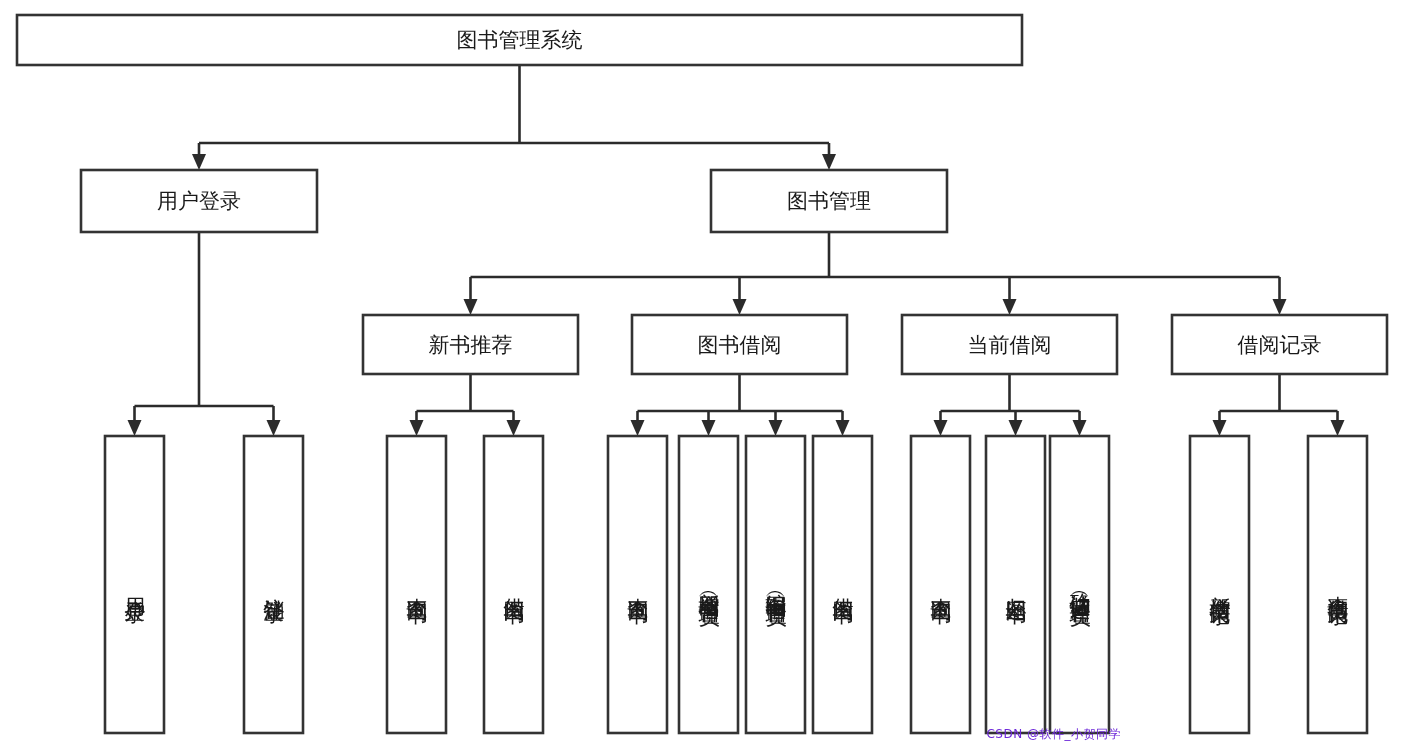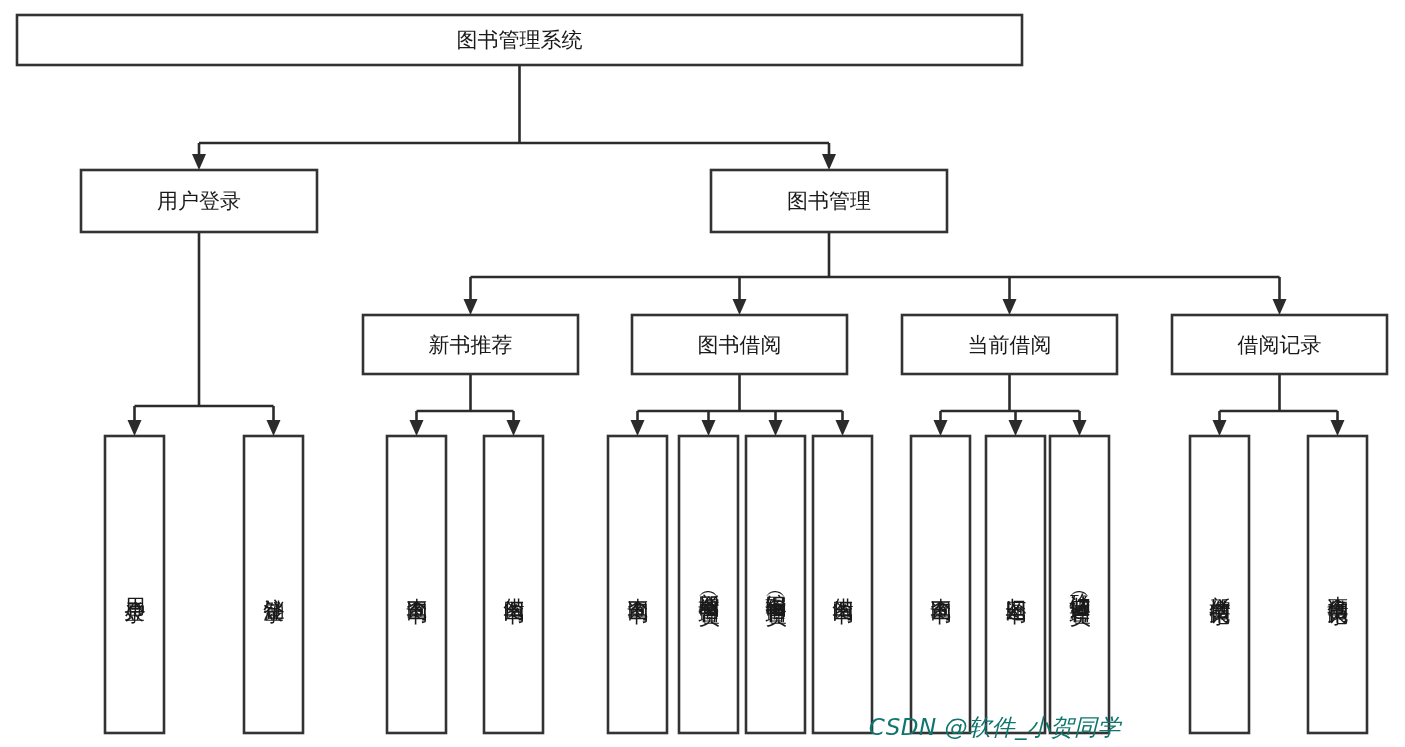--- a/index.html
+++ b/index.html
@@ -63,25 +63,24 @@
     letter-spacing: 2px;
     color: #1a1a1a;
     white-space: nowrap;
     text-align: center;
   }
   .watermark {
     position: absolute;
     right: 12px;
     bottom: 4px;
     font-family: "DejaVu Sans", "Liberation Sans", sans-serif;
-    font-size: 23px;
-    color: #0f766e;
+    font-size: 12px;
+    color: #6d28d9;
     white-space: nowrap;
     letter-spacing: 0.5px;
-    font-style: italic;
   }
 </style>
 </head>
 <body>
 
 <div id="diagram-root">
 
   <svg class="diagram-canvas" viewBox="0 0 1405 747">
     <defs></defs>
     <g id="connector-layer">

